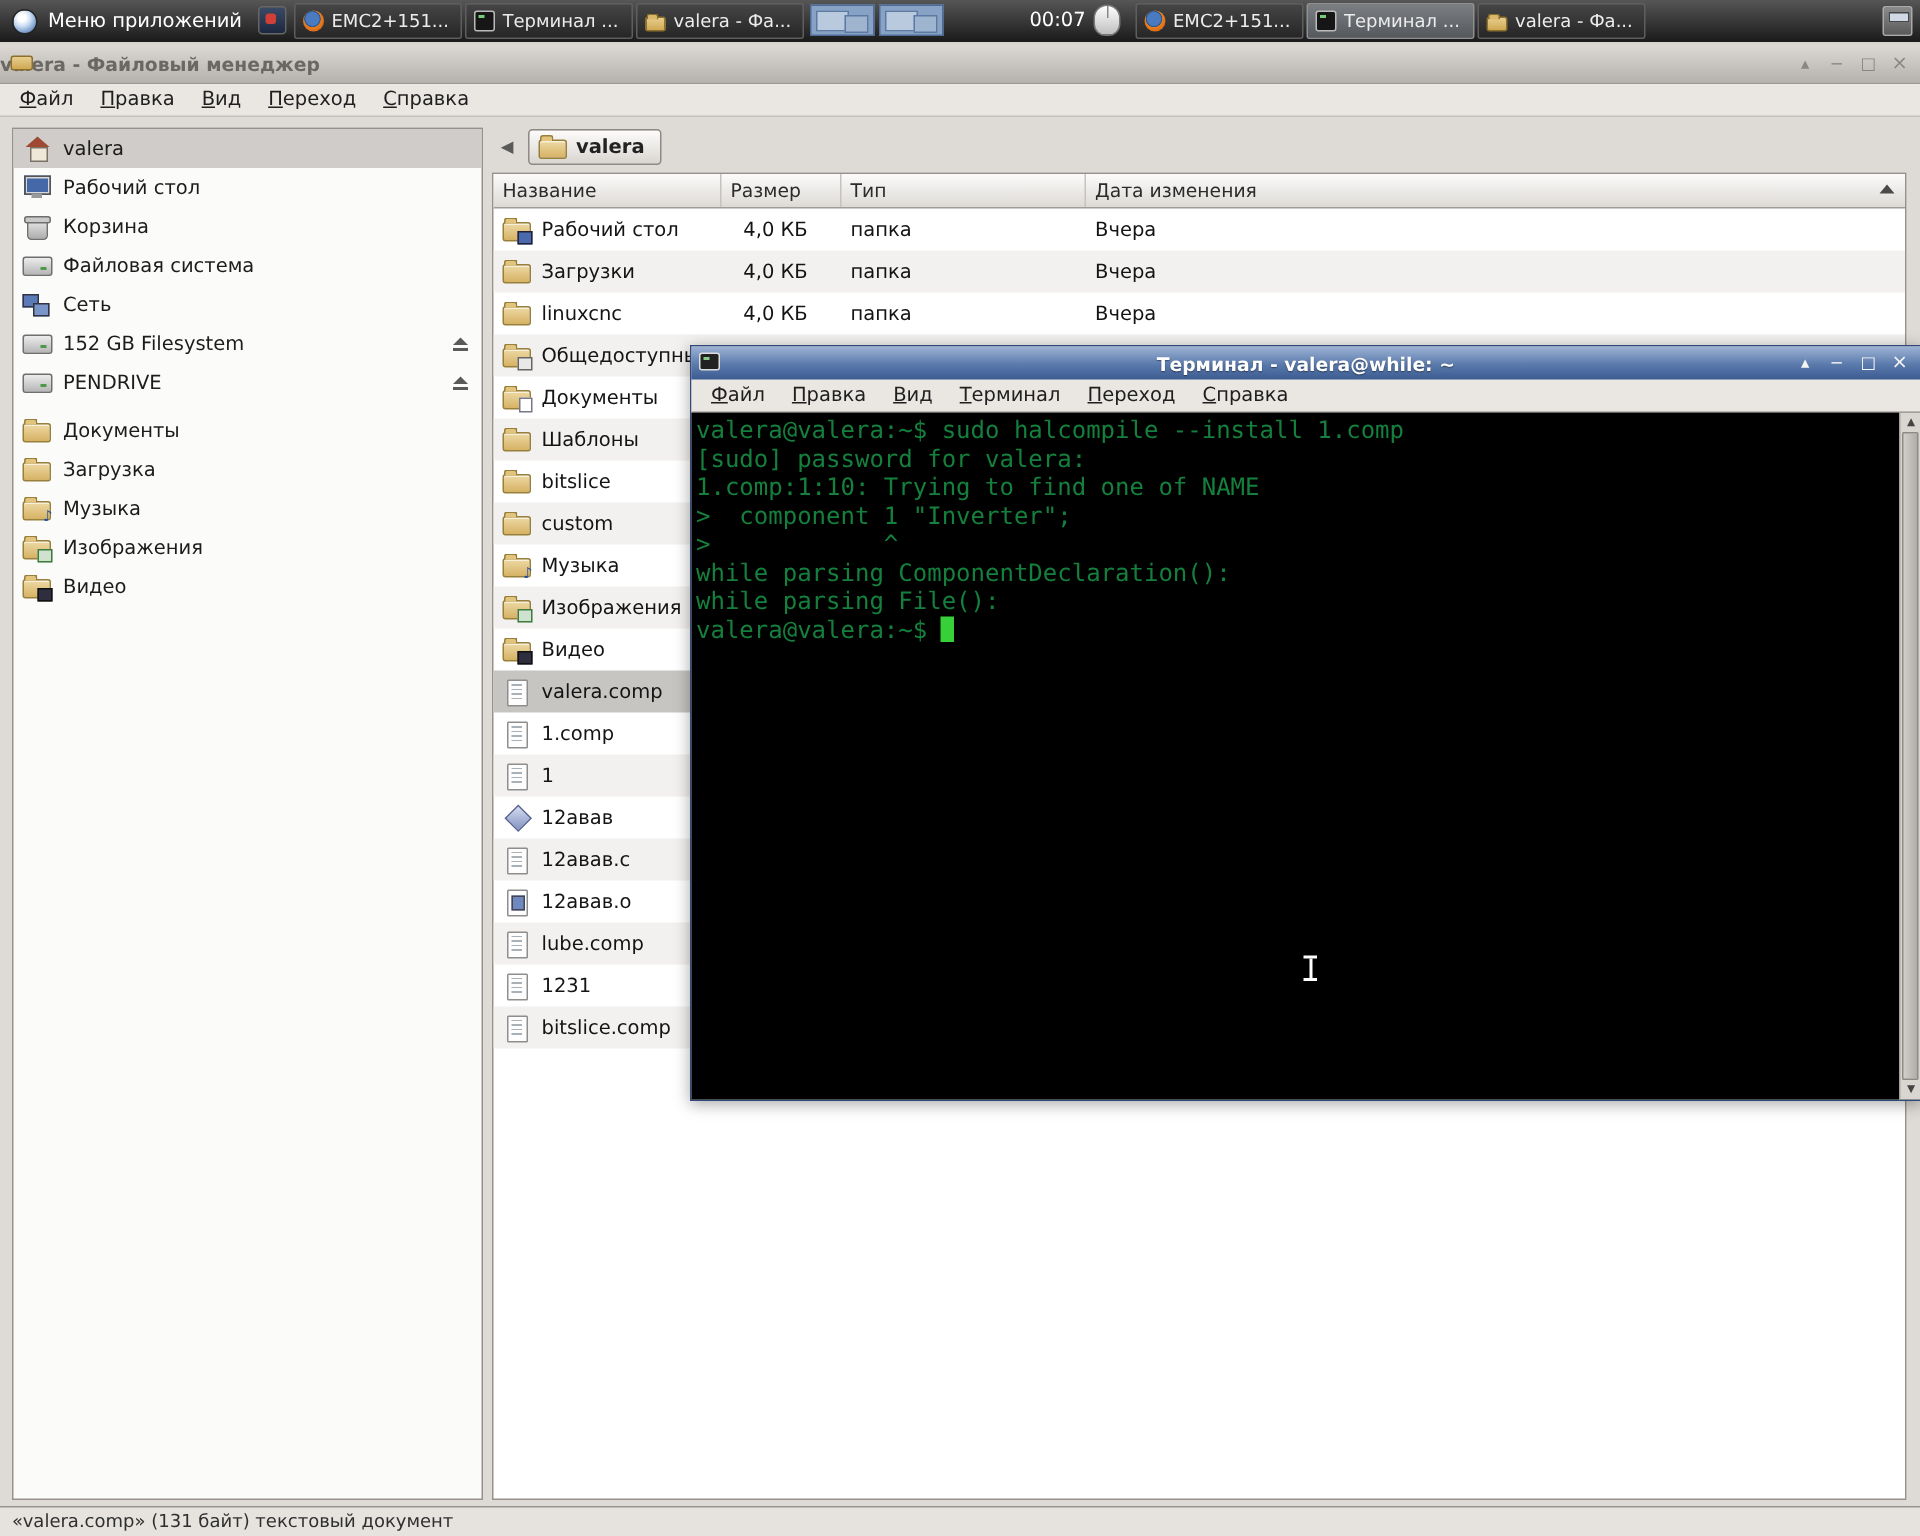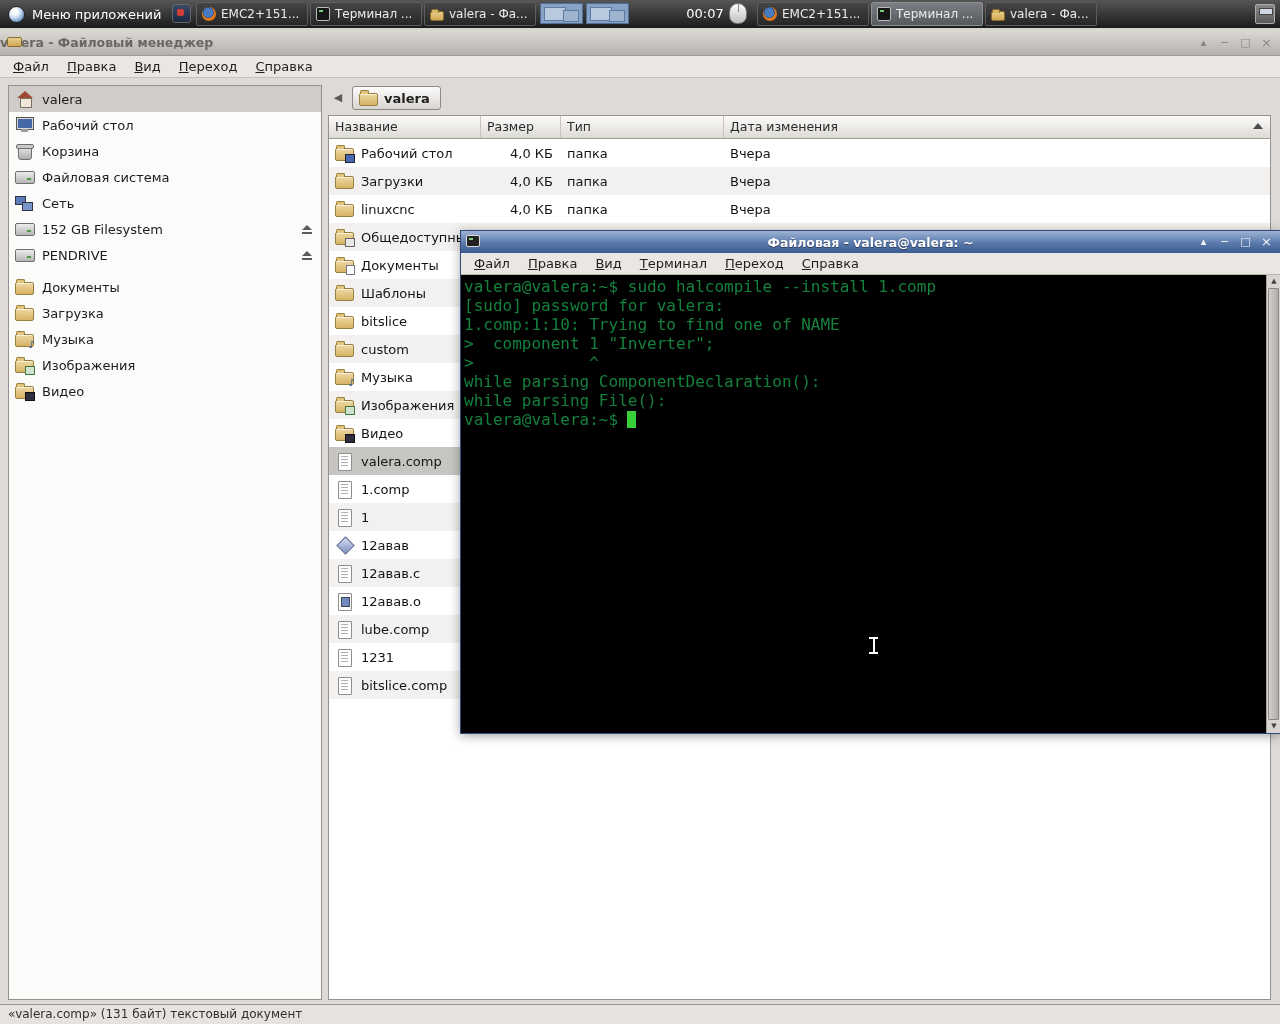--- a/index.html
+++ b/index.html
@@ -69,21 +69,21 @@
   .lheader { position:relative; display:flex; height:23px; background:linear-gradient(#fcfbfa,#dddad6); border-bottom:1px solid #a09c98; }
   .col { display:block; padding:3px 16px 0 6px; font-size:12.5px; color:#2b2b2b; border-right:1px solid #c6c2be; white-space:nowrap; overflow:hidden; }
   .lheader .col:nth-of-type(1){ width:152px; } .lheader .col:nth-of-type(2){ width:80px; }
   .lheader .col:nth-of-type(3){ width:163px; } .lheader .col:nth-of-type(4){ flex:1; border-right:none; }
   .sortarrow { position:absolute; right:7px; top:7px; width:0; height:0; border-left:5px solid transparent; border-right:5px solid transparent; border-bottom:6px solid #4a4a4a; }
   .row { display:flex; height:28px; align-items:center; }
   .rows .row:nth-of-type(even) { background:#f2f1ef; }
   .rows .row.selected { background:#c7c5c2; }
   .cell { font-size:13px; color:#141414; }
   .cell.name { width:152px; display:flex; align-items:center; gap:7px; padding-left:6px; white-space:nowrap; }
-  .cell.size { width:80px; text-align:right; padding-right:8px; }
+  .cell.size { width:80px; text-align:center; padding-right:8px; }
   .cell.type { width:163px; padding-left:6px; }
   .cell.date { flex:1; padding-left:6px; }
   .statusbar { position:absolute; left:0; right:0; bottom:0; height:20px; background:#e6e3df; border-top:1px solid #989490; font-size:12px; color:#2f2f2f; padding:2px 0 0 8px; }
 
   
   .fsicon { position:relative; width:19px; height:16px; flex:0 0 auto; display:inline-block; }
   .fsicon[class*="i-folder"] { margin-top:2px; height:13px; background:linear-gradient(#eed9a4,#d6b264); border:1px solid #97803d; border-radius:2px; box-shadow:inset 0 1px 0 rgba(255,255,255,.6); }
   .fsicon[class*="i-folder"]::before { content:""; position:absolute; top:-4px; left:0; width:7px; height:3px; background:#e2c47c; border:1px solid #97803d; border-bottom:none; border-radius:2px 2px 0 0; }
   .i-folder-music::after { content:"♪"; position:absolute; right:-2px; bottom:-4px; font-size:10px; color:#234d9e; font-weight:bold; }
   .i-folder-images::after { content:""; position:absolute; right:-2px; bottom:-3px; width:8px; height:7px; background:#cfe2cf; border:1px solid #3f7a3f; }
@@ -504,21 +504,21 @@
       </div>
     </div>
   </div>
 
   <div class="statusbar">«valera.comp» (131 байт) текстовый документ</div>
 </div>
 
 <div class="term">
   <div class="term-title">
     <span class="term-wicon"></span>
-    <span class="ttext">Файловая - valera@valera: ~</span>
+    <span class="ttext">Терминал - valera@while: ~</span>
     <span class="winbtns">
       <span class="wbtn wb-shade"></span>
       <span class="wbtn wb-min"></span>
       <span class="wbtn wb-max"></span>
       <span class="wbtn wb-close"></span>
     </span>
   </div>
   <div class="term-menubar">
 
   <span class="menu-item">Файл</span>

